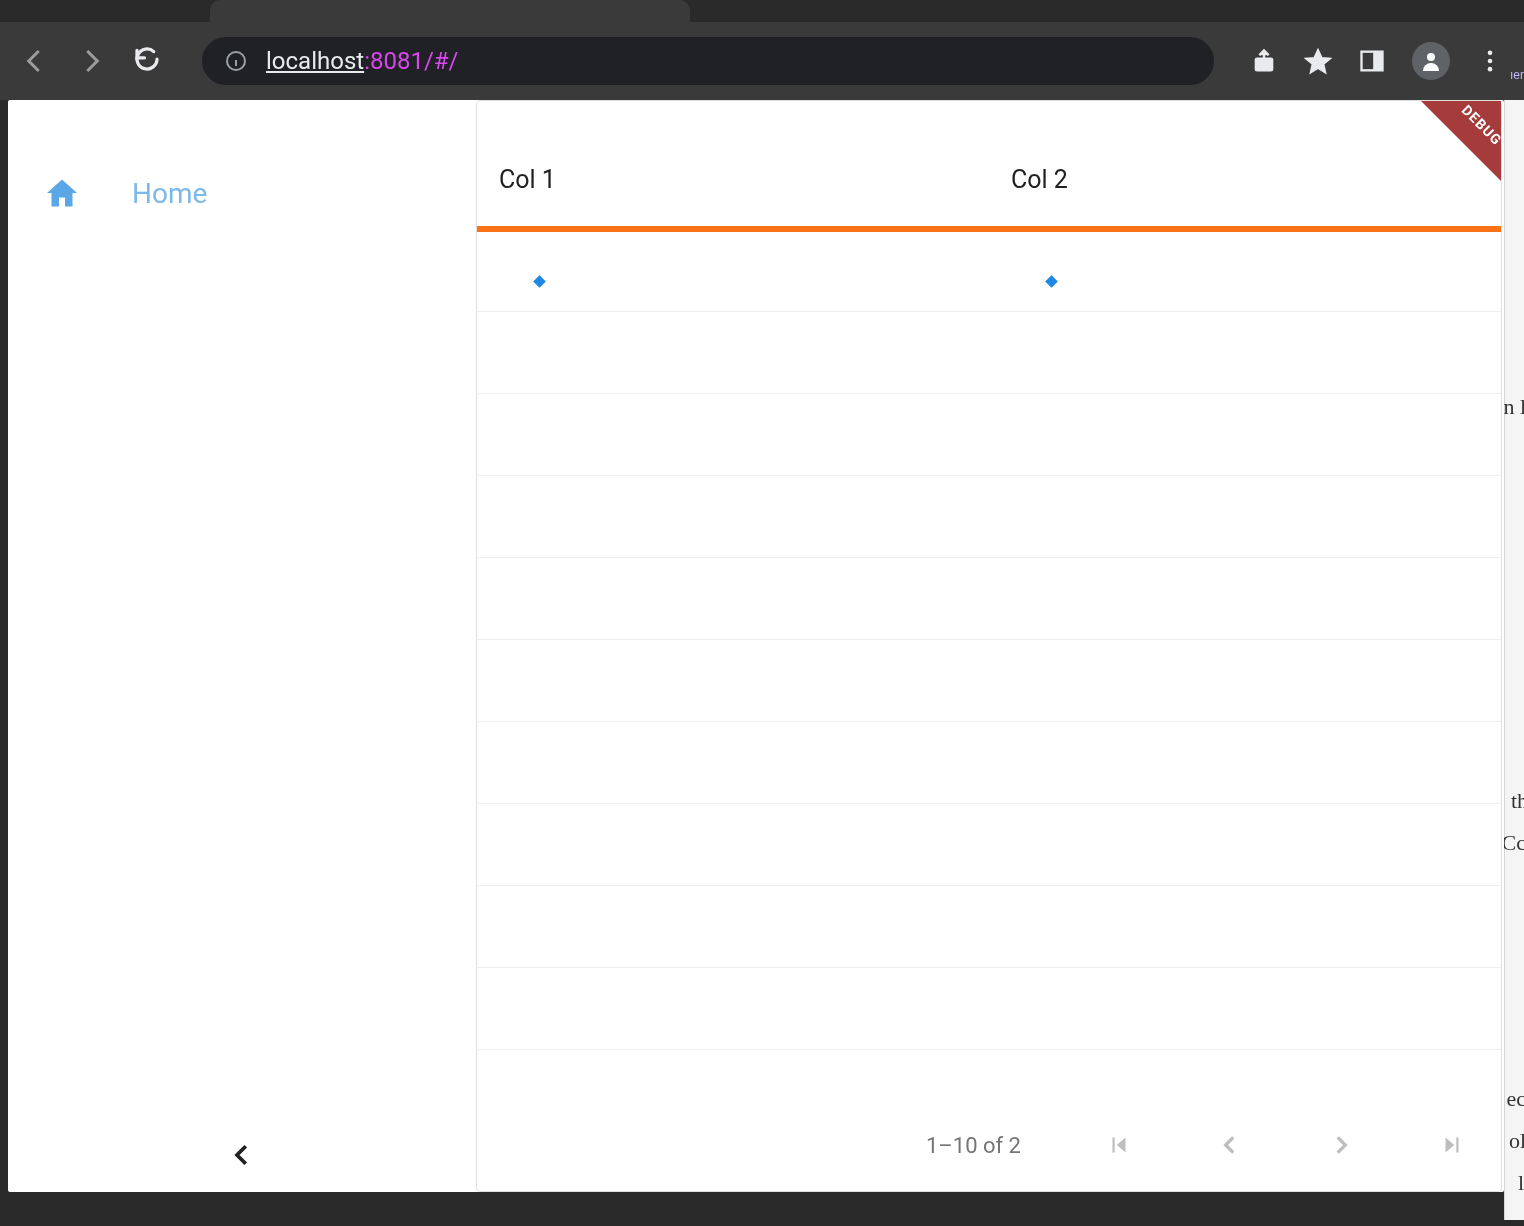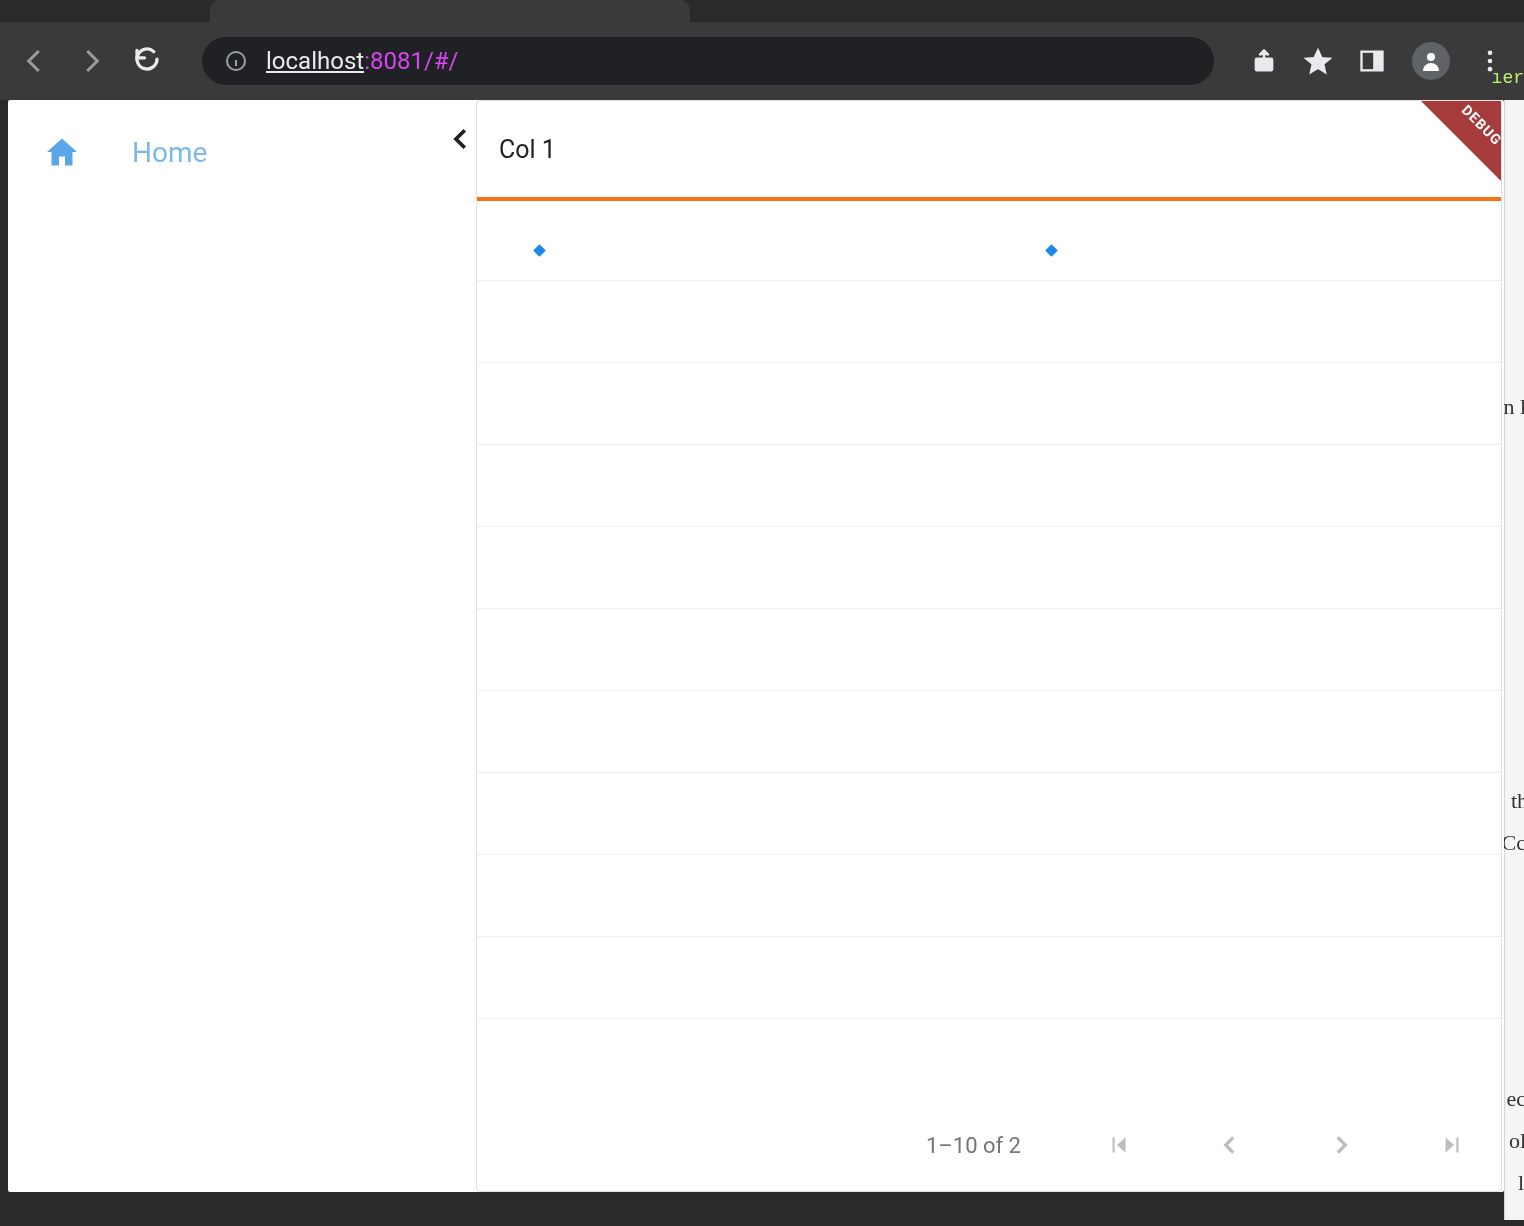--- a/index.html
+++ b/index.html
@@ -82,24 +82,25 @@
       height: 1092px;
       background: #fff;
       border-radius: 2px;
       display: flex;
     }
 
     
     .sidebar {
       width: 468px;
       display:flex;
-      flex-direction:row;
+      flex-direction:column;
       justify-content:space-between;
       padding-top: 24px;
       padding-bottom: 22px;
+      margin-top: 41px;
     }
     .sidebar-item {
       display:flex;
       align-items:center;
       gap: 52px;
       padding-left: 36px;
       font-size: 28px;
       color: #7cb8ea;
       font-weight: 400;
       cursor:pointer;
@@ -144,21 +145,22 @@
       font-weight:700;
       letter-spacing: 1px;
       z-index:6;
     }
 
     
     .thead {
       display:flex;
       height: 100px;
       align-items:center;
-      border-bottom: 4px solid #f97316;
+      border-bottom: 6px solid #f97316;
+      margin-top: 31px;
     }
     .th {
       flex:1;
       padding-left: 22px;
       font-size: 25px;
       color:#212121;
     }
     .tbody { flex:1; overflow:hidden; }
     .trow {
       display:flex;
@@ -271,21 +273,21 @@
   <div class="chrome-icon">
     <svg viewBox="0 0 24 24" fill="#e8eaed">
         <circle cx="12" cy="5" r="2"></circle>
         <circle cx="12" cy="12" r="2"></circle>
         <circle cx="12" cy="19" r="2"></circle>
       </svg>
   </div>
 </div>
 
 <div class="bg-right"></div>
-<div class="frag" style="top:68px;right:0;color:#bef264;font-family:Liberation Mono, monospace;font-size:18px">ıer</div>
+<div class="frag" style="top:68px;right:0;color:#c4b5fd;font-family:Liberation Sans, sans-serif;font-size:12px">ıer</div>
 <div class="frag" style="top:394px;right:-2px">n l</div>
 <div class="frag" style="top:788px;right:-4px">th</div>
 <div class="frag" style="top:830px;right:-2px">Cc</div>
 <div class="frag" style="top:1086px;right:-2px">ec</div>
 <div class="frag" style="top:1128px;right:-2px">ol</div>
 <div class="frag" style="top:1170px;right:0"> l </div>
 
 <div class="viewport">
 
   <div class="sidebar">
@@ -305,20 +307,21 @@
         </svg>
     </div>
   </div>
 
   <div class="main">
     <div class="debug-banner"></div>
     <div class="debug-text">DEBUG</div>
 
     <div class="thead">
       <div class="th">Col 1</div>
+      <div class="th">Col 2</div>
     </div>
 
     <div class="tbody">
       <div class="trow r0">
         <div class="td">
             <span class="diamond"></span>
           </div>
         <div class="td">
             <span class="diamond"></span>
           </div>

